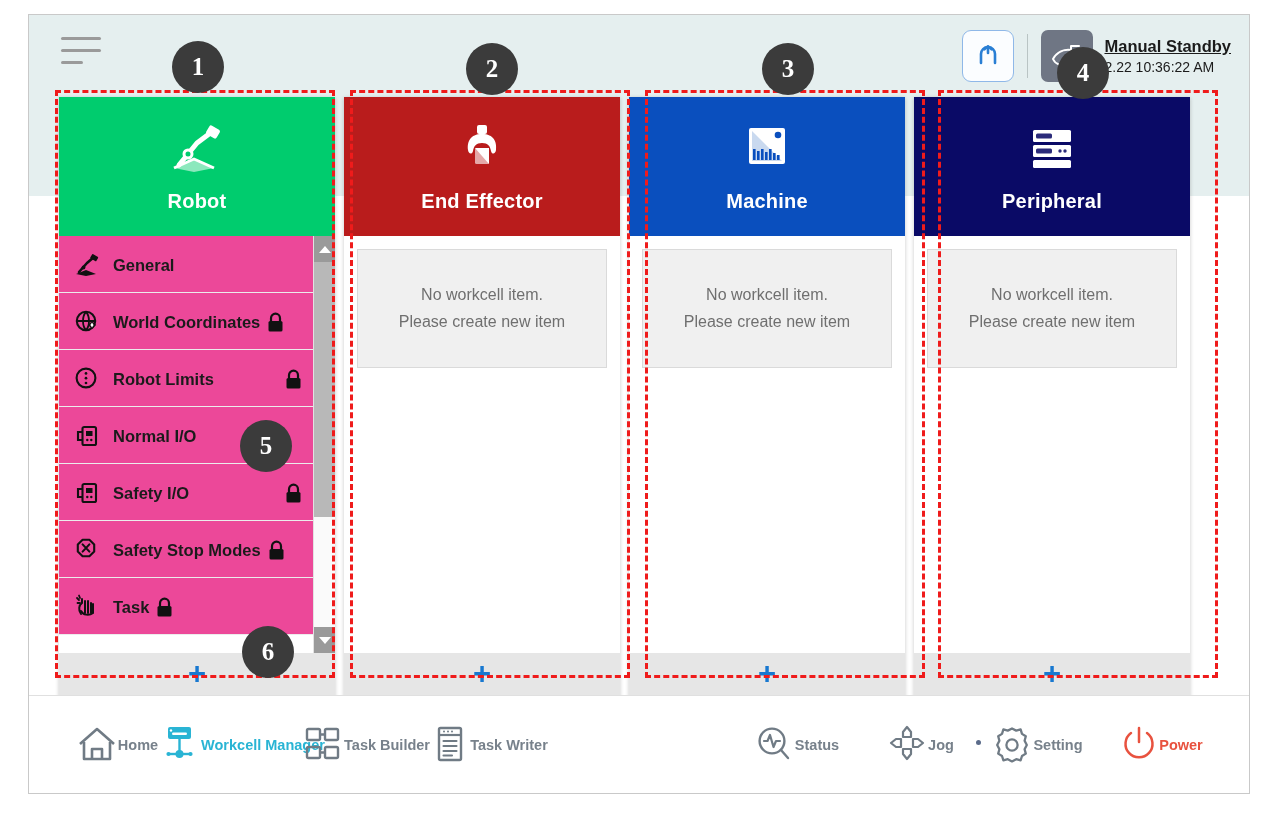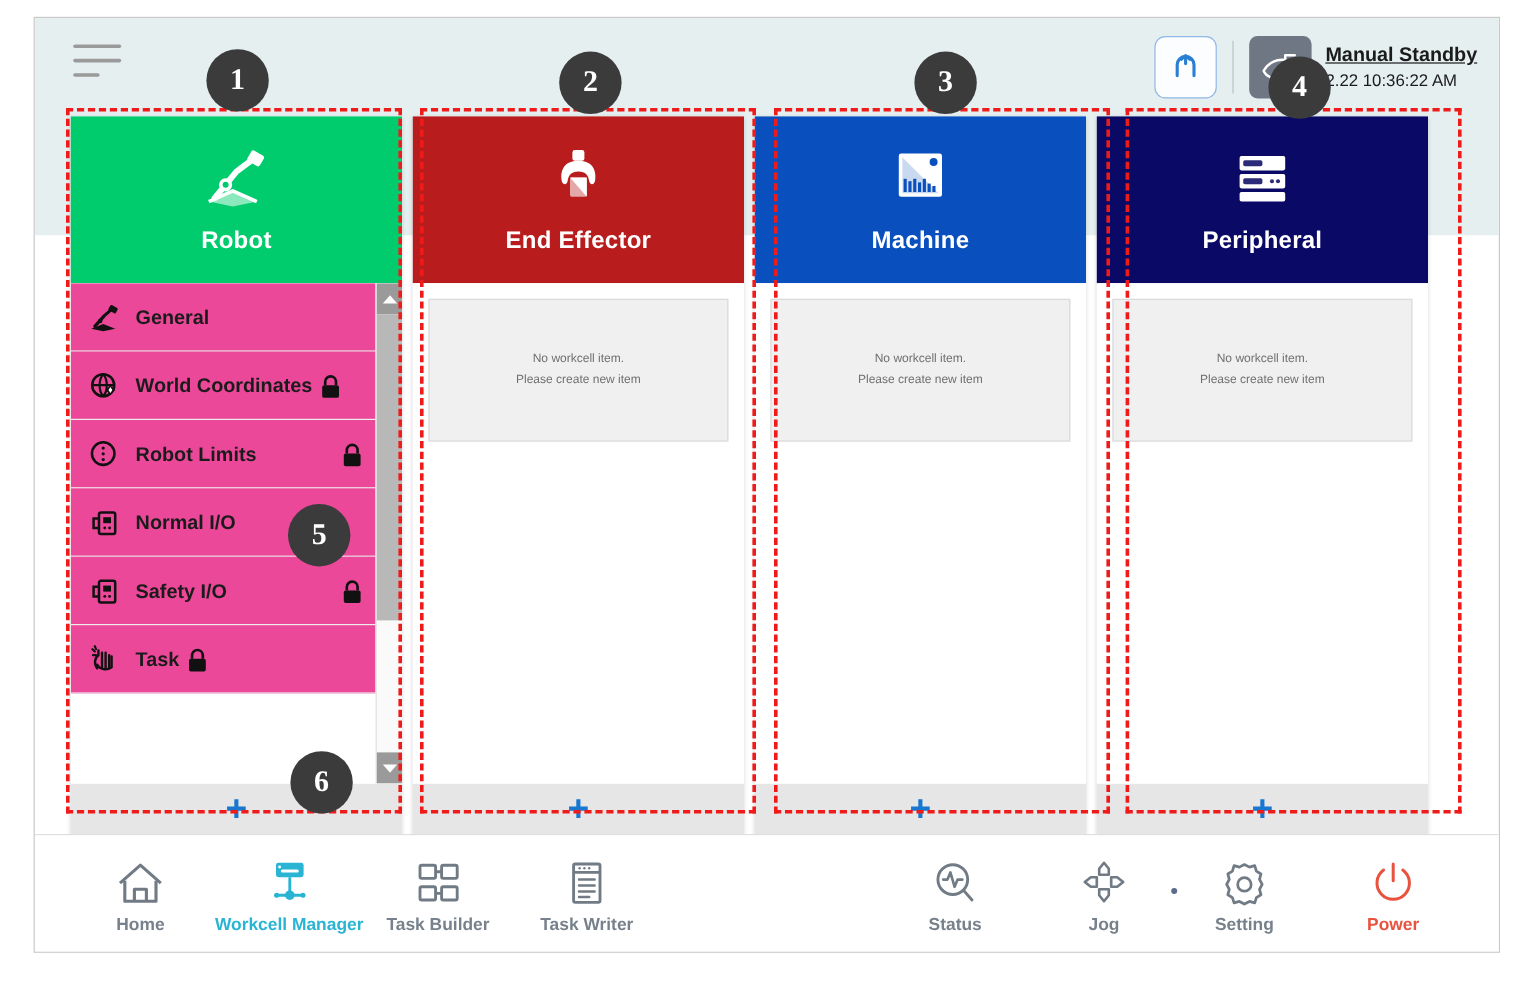--- a/index.html
+++ b/index.html
@@ -132,21 +132,21 @@
   }
 
   
   .empty-box{
     margin:13px 13px 0 13px;
     height:119px;
     background:#f0f0f0;
     border:1px solid #dadada;
     display:flex;flex-direction:column;
     align-items:center;justify-content:center;
-    color:#6f6f6f;font-size:10px;line-height:1.65;
+    color:#6f6f6f;font-size:16px;line-height:1.65;
     box-sizing:border-box;
   }
 
   
   #robot-list{
     position:absolute;
     left:0;top:0;right:22px;bottom:0;
   }
   .list-item{
     height:57px;
@@ -209,21 +209,21 @@
     box-sizing:border-box;
   }
   .nav-group{
     position:absolute;top:0;height:100%;
     display:flex;align-items:center;
   }
   #nav-left{left:26px;}
   #nav-right{right:26px;}
   .nav-item{
     width:124px;
-    display:flex;flex-direction:column;
+    display:flex;flex-direction:row;
     align-items:center;justify-content:center;
     cursor:pointer;
     height:84px;
     text-align:center;
   }
   .nav-item .nav-icon{
     height:46px;display:flex;align-items:flex-end;justify-content:center;
     margin-bottom:7px;
   }
   .nav-item .nav-label{
@@ -393,20 +393,35 @@
             </span>
             <span class="li-label">Safety I/O</span>
             <span class="li-lock">
               <svg width="19" height="21" viewBox="0 0 19 21">
                 <path d="M5 9 V6.2 A4.5 4.5 0 0 1 14 6.2 V9" fill="none" stroke="#111" stroke-width="2.2"></path>
                 <rect x="2.5" y="9" width="14" height="10.5" rx="1.6" fill="#111"></rect>
               </svg>
             </span>
           </div>
 
+          <div class="list-item">
+            <span class="li-icon">
+              <svg width="26" height="26" viewBox="0 0 26 26">
+                <path d="M8.6 2.8 H15.4 L20.2 7.6 V14.4 L15.4 19.2 H8.6 L3.8 14.4 V7.6 Z" fill="none" stroke="#111" stroke-width="2.1" stroke-linejoin="round"></path>
+                <path d="M8.6 7.4 L15.4 14.6 M15.4 7.4 L8.6 14.6" stroke="#111" stroke-width="2.1" stroke-linecap="round"></path>
+              </svg>
+            </span>
+            <span class="li-label">Safety Stop Modes</span>
+            <span class="li-lock tight">
+              <svg width="19" height="21" viewBox="0 0 19 21">
+                <path d="M5 9 V6.2 A4.5 4.5 0 0 1 14 6.2 V9" fill="none" stroke="#111" stroke-width="2.2"></path>
+                <rect x="2.5" y="9" width="14" height="10.5" rx="1.6" fill="#111"></rect>
+              </svg>
+            </span>
+          </div>
 
           <div class="list-item">
             <span class="li-icon">
               <svg width="26" height="26" viewBox="0 0 26 26">
                 <path d="M7 20 C4 16 5 11 8 9 L8 5 M11 19 L11 7 M14 19 L14 7 M17 19 L17 9" fill="none" stroke="#111" stroke-width="2" stroke-linecap="round"></path>
                 <path d="M7 17 C9 21 15 22 19 19 L19 10" fill="none" stroke="#111" stroke-width="2" stroke-linecap="round"></path>
                 <path d="M3 4 L5 6 M3.5 9 L6 9 M5 1.5 L6 4" stroke="#111" stroke-width="1.8" stroke-linecap="round"></path>
               </svg>
             </span>
             <span class="li-label">Task</span>

